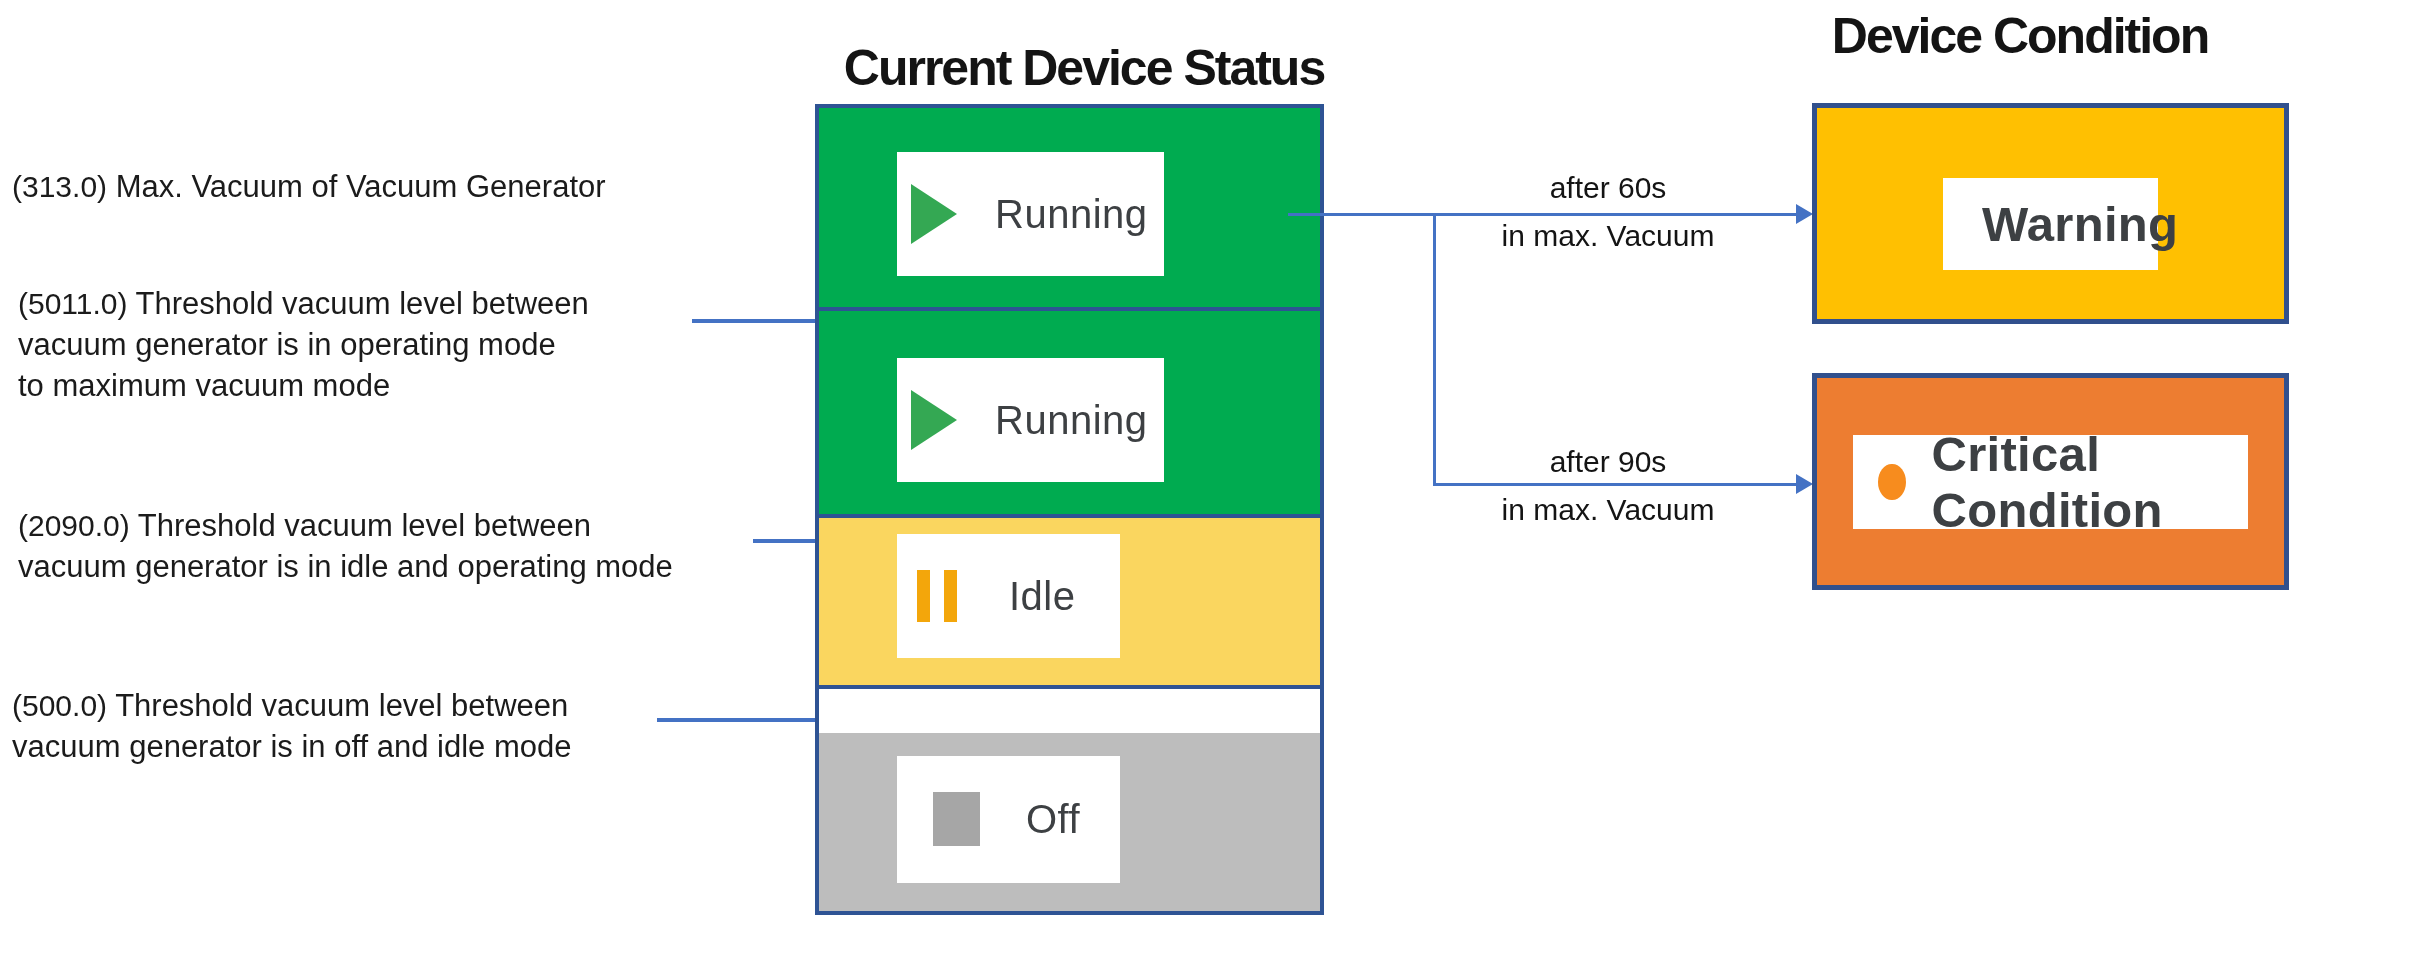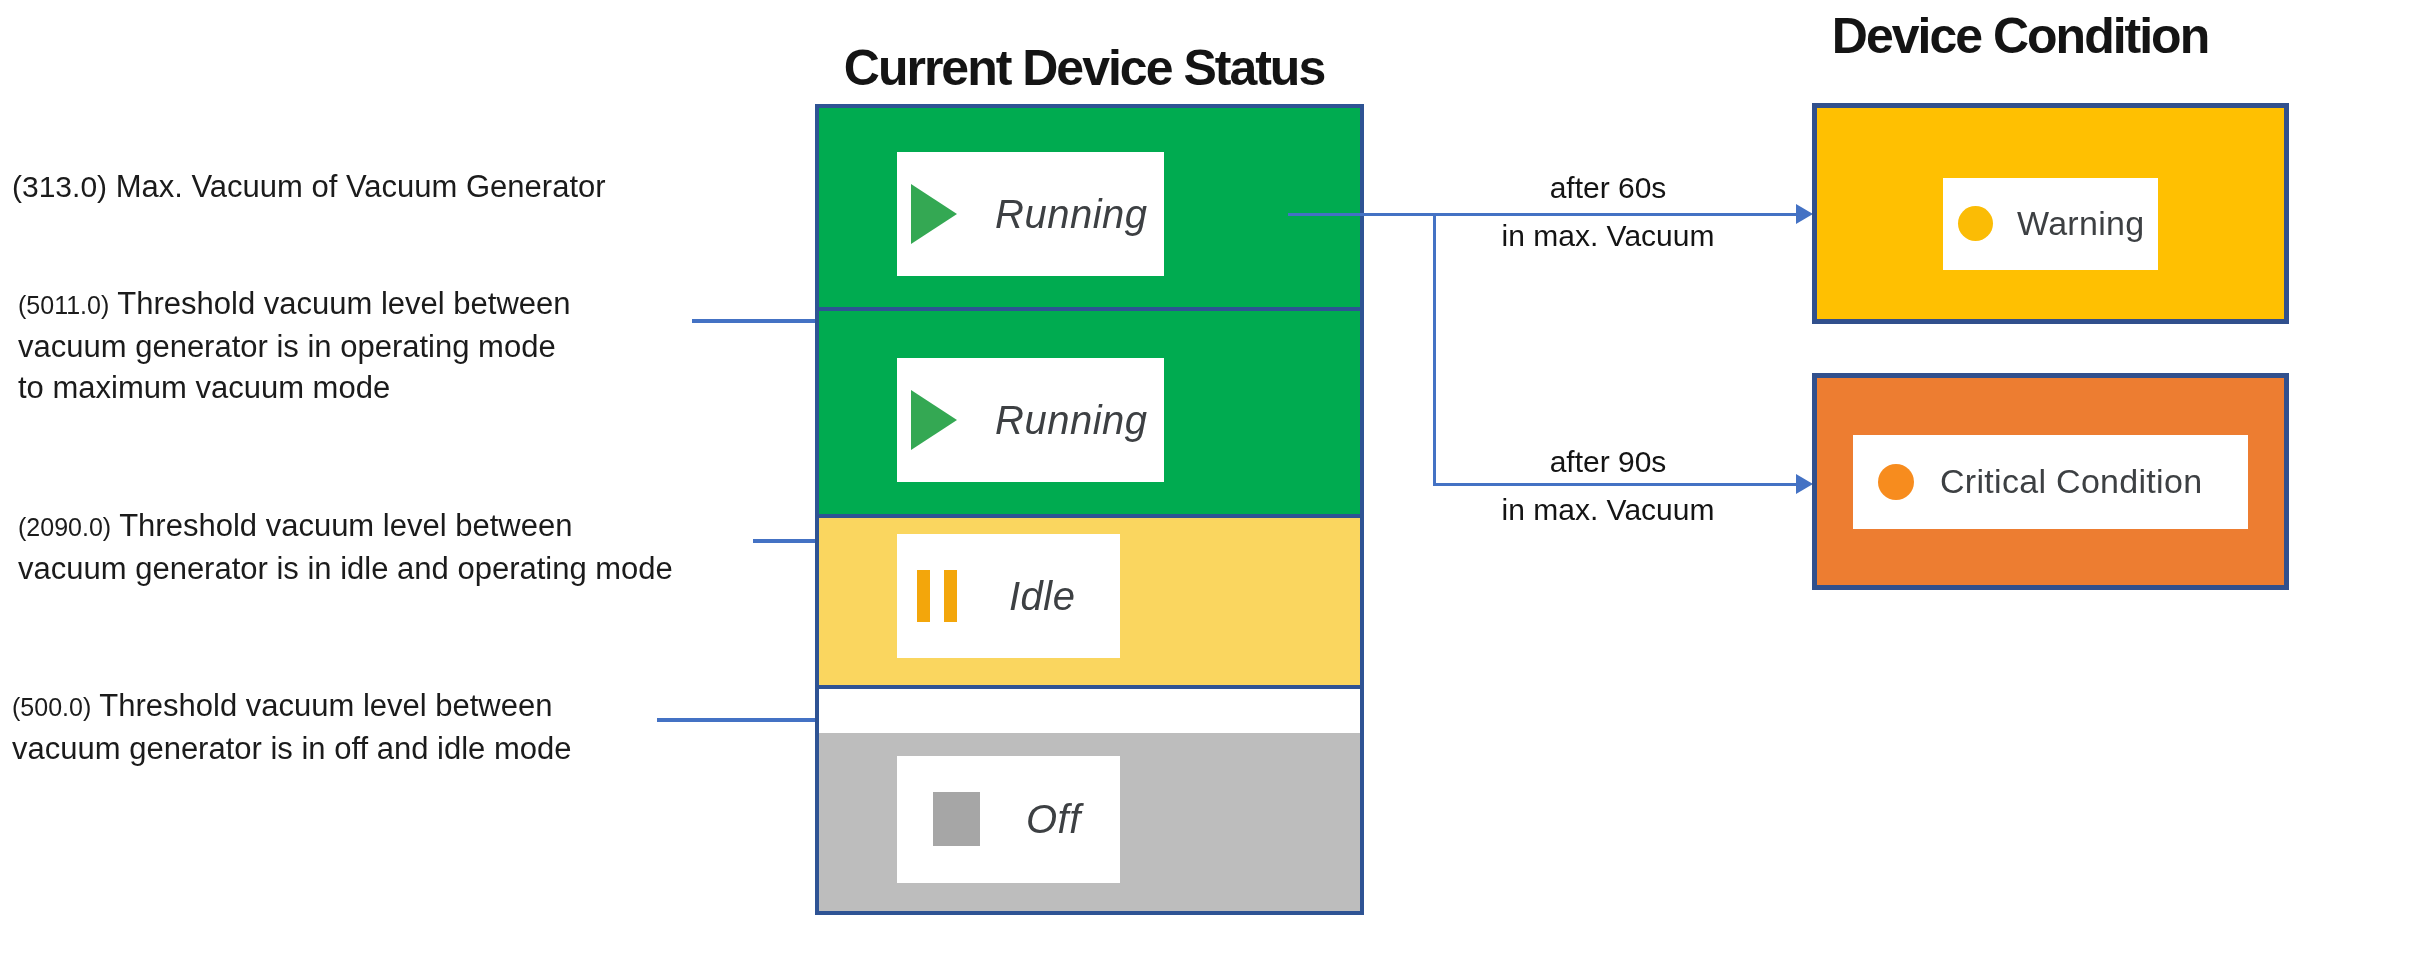--- a/index.html
+++ b/index.html
@@ -7,36 +7,36 @@
           font-family:"Liberation Sans", sans-serif;color:#1b1b1b;overflow:hidden;}
 
   
   .col-title{position:absolute;top:8px;width:620px;text-align:center;
              font-size:50px;font-weight:700;letter-spacing:-2px;color:#141414;line-height:56px;}
   .title-status{left:774px;margin-top:32px;}
   .title-condition{left:1710px;}
 
   
   .annot{position:absolute;font-size:31px;line-height:41px;color:#1b1b1b;}
-  .annot-num{font-size:25px;color:#1b1b1b;}
+  .annot-num{font-size:30px;color:#1b1b1b;}
   .annot-num.big{font-size:30px;}
   .a1{left:12px;top:166px;}
   .a2{left:18px;top:283px;}
   .a3{left:18px;top:505px;}
   .a4{left:12px;top:685px;}
 
   
   .tline{position:absolute;height:4px;background:#4472C4;}
   .tl1{left:692px;top:319px;width:127px;}
   .tl2{left:753px;top:539px;width:66px;}
   .tl3{left:657px;top:718px;width:162px;}
 
   
-  .status-col{position:absolute;left:815px;top:104px;width:549px;height:811px;
-              box-sizing:border-box;border:4px solid #2E5394;display:flex;flex-direction:column;font-style:italic;}
+  .status-col{position:absolute;left:815px;top:104px;width:509px;height:811px;
+              box-sizing:border-box;border:4px solid #2E5394;display:flex;flex-direction:column;}
   .srow{position:relative;width:100%;box-sizing:border-box;}
   .sep{border-bottom:4px solid #2E5394;}
   .row-run1{height:215px;background:#00AB50;}
   .row-run2{height:219px;background:#00AB50;}
   .row-idle{height:180px;background:#FAD65F;}
   .row-off{height:189px;background:#BDBDBD;margin-top:44px;}
 
   .card{position:absolute;background:#ffffff;display:flex;align-items:center;box-sizing:border-box;}
   .card-run{left:78px;top:44px;width:267px;height:124px;padding-left:14px;gap:38px;}
   .row-run2 .card-run{top:47px;}
@@ -68,21 +68,21 @@
   .trl2{left:1443px;top:444px;}
   .tr-line1{margin-bottom:12px;}
 
   
   .cond-box{position:absolute;left:1812px;width:477px;box-sizing:border-box;
             border:5px solid #31508D;display:flex;justify-content:center;align-items:center;}
   .box-warning{top:103px;height:221px;background:#FFC001;}
   .box-critical{top:373px;height:217px;background:#ED7D31;}
   .card-warning{position:relative;width:215px;height:92px;padding-left:15px;gap:24px;margin-top:20px;}
   .card-critical{position:relative;width:395px;height:94px;padding-left:25px;gap:26px;}
-  .cond-label{font-size:34px;color:#3D4043;letter-spacing:0.3px;}
+  .cond-label{font-size:49px;color:#3D4043;letter-spacing:0.3px;font-weight:bold;}
 </style>
 </head>
 <body>
 
 <div class="canvas">
 
   <div class="col-title title-status">Current Device Status</div>
   <div class="col-title title-condition">Device Condition</div>
 
   <div class="annot a1">

